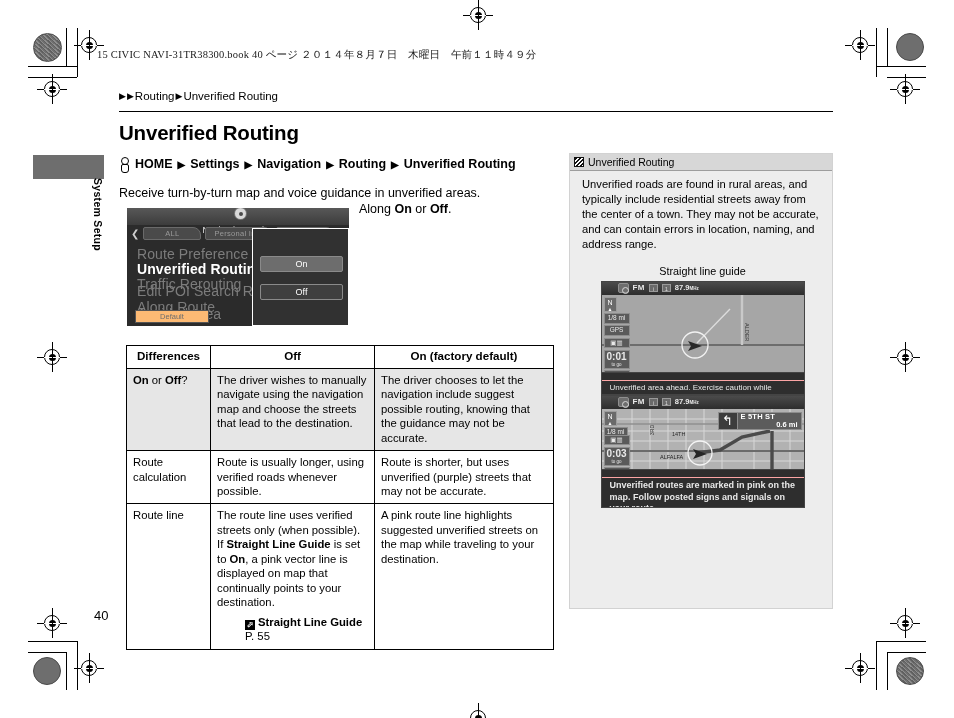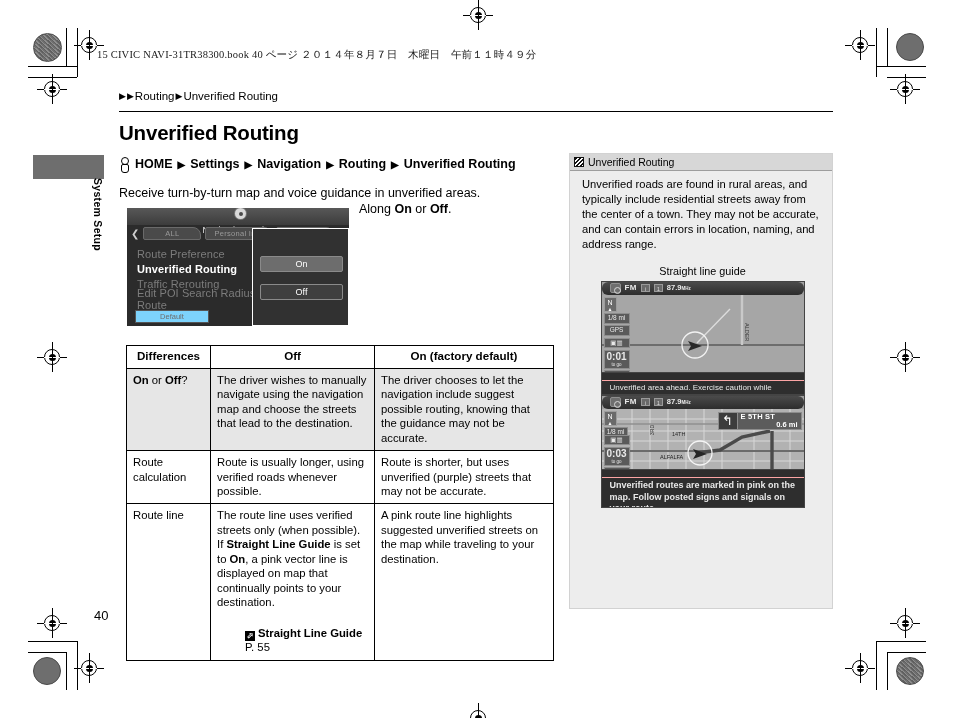--- a/index.html
+++ b/index.html
@@ -140,26 +140,26 @@
   .navshot .backar { color:#cfcfcf; font-size:10px; }
   .navshot .tab {
     height:13px; min-width:58px; padding:0 8px;
     background:#4a4a4a; border:1px solid #6a6a6a; border-radius:2px 8px 2px 2px;
     color:#9a9a9a; font-size:7.5px; display:flex; align-items:center; justify-content:center;
     letter-spacing:.3px;
   }
   .navshot .list { position:absolute; left:4px; top:38px; width:170px; }
   .navshot .li {
     height:15px; display:flex; align-items:center; padding-left:6px;
-    color:#7c7c7c; font-size:11px; letter-spacing:.1px;
+    color:#7c7c7c; font-size:14px; letter-spacing:.1px;
   }
   .navshot .li.sel { color:#ffffff; font-weight:bold; }
   .navshot .defbtn {
     position:absolute; left:8px; bottom:3px; width:74px; height:13px;
-    background:#7dd3fc; border:1px solid #555; color:#6d6d6d;
+    background:#fdba74; border:1px solid #555; color:#6d6d6d;
     font-size:7.5px; display:flex;align-items:center;justify-content:center;
   }
   .navshot .donebtn {
     position:absolute; right:6px; bottom:3px; width:60px; height:13px;
     background:#3a3a3a; border:1px solid #555; color:#6d6d6d;
     font-size:7.5px; display:flex;align-items:center;justify-content:center;
   }
   .navshot .popup {
     position:absolute; right:0px; top:20px; width:97px; height:98px;
     background:#313131; border:1px solid #ffffff;
@@ -181,21 +181,21 @@
   table.diff th, table.diff td {
     border: 1px solid #000; padding: 4px 6px 5px 6px;
     vertical-align: top; text-align: left;
   }
   table.diff th { text-align: center; font-weight: bold; font-size: 11.6px; padding: 3px 6px 4px; }
   table.diff th:first-child { width: 84px; }
   table.diff th:nth-child(2) { width: 164px; }
   table.diff tr.shaded td { background: #e6e6e6; }
   table.diff td.lbl { white-space: normal; }
   .ref {
-    display: block; margin-top: 16px; padding-left: 28px;
+    display: block; margin-top: 5px; padding-left: 28px;
     font-size: 11.3px;
   }
   .reficon {
     display: inline-block; width: 10px; height: 10px; background: #000;
     color: #fff; font-size: 8px; line-height: 10px; text-align: center;
     margin-right: 3px; position: relative; top: 1px; font-weight: bold;
   }
 
   
   .sidebar {
@@ -230,22 +230,22 @@
   }
 
   
   .map {
     position: relative; width: 204px; background: #9f9f9f; overflow: hidden;
     border: 1px solid #444;
   }
   .map .topbar {
     position:absolute; left:0; top:0; width:100%; height:13px;
     background: linear-gradient(#4b4b4b,#2d2d2d);
-    display:flex; align-items:center; gap:4px; padding-left:8px;
-    color:#e9e9e9; font-size:7px;border-radius:6px;
+    display:flex; align-items:center; gap:4px; padding-left:16px;
+    color:#e9e9e9; font-size:7px;
   }
   .map .src-ic {
     width:11px;height:10px;background:#6e6e6e;border:1px solid #8f8f8f;
     border-radius:2px; position:relative; flex:none;
   }
   .map .src-ic::after{
     content:"";position:absolute;left:3px;top:2.5px;width:5px;height:5px;
     border:1px solid #d8d8d8;border-radius:50%;
   }
   .map .fmlbl { font-weight:bold; font-size:8px; letter-spacing:.4px; }

